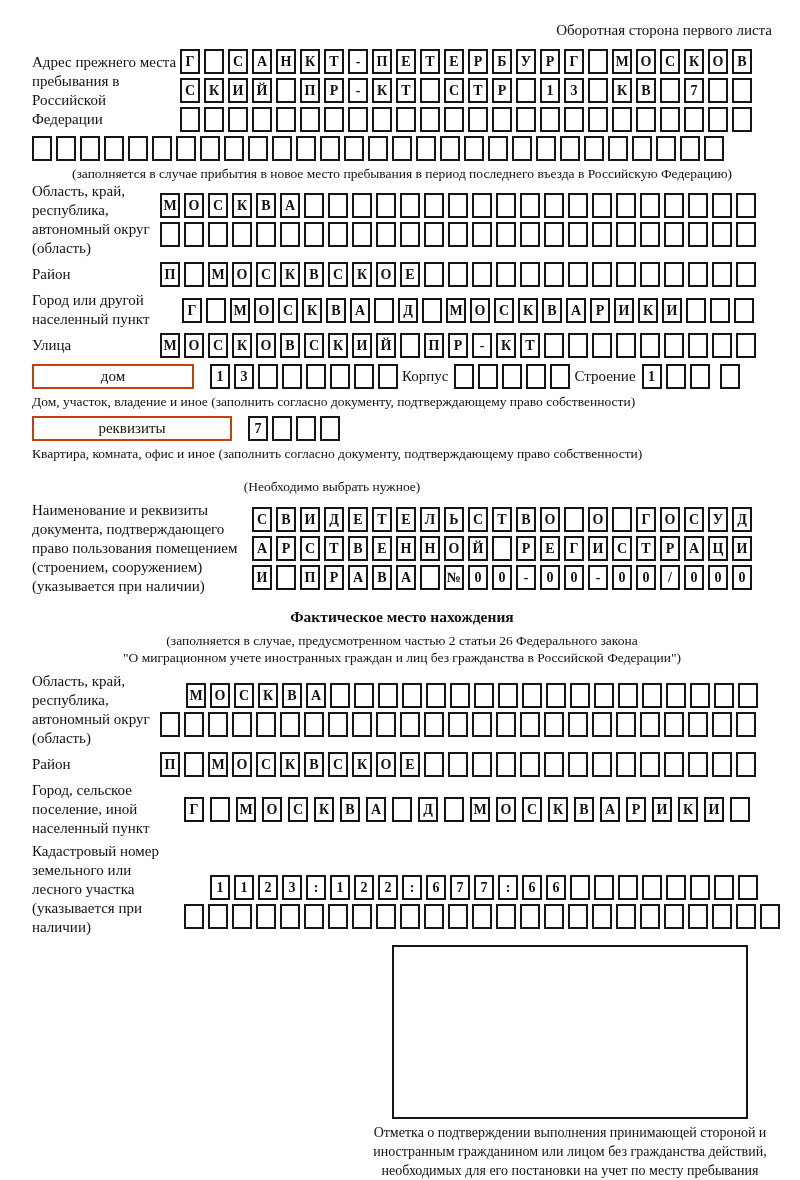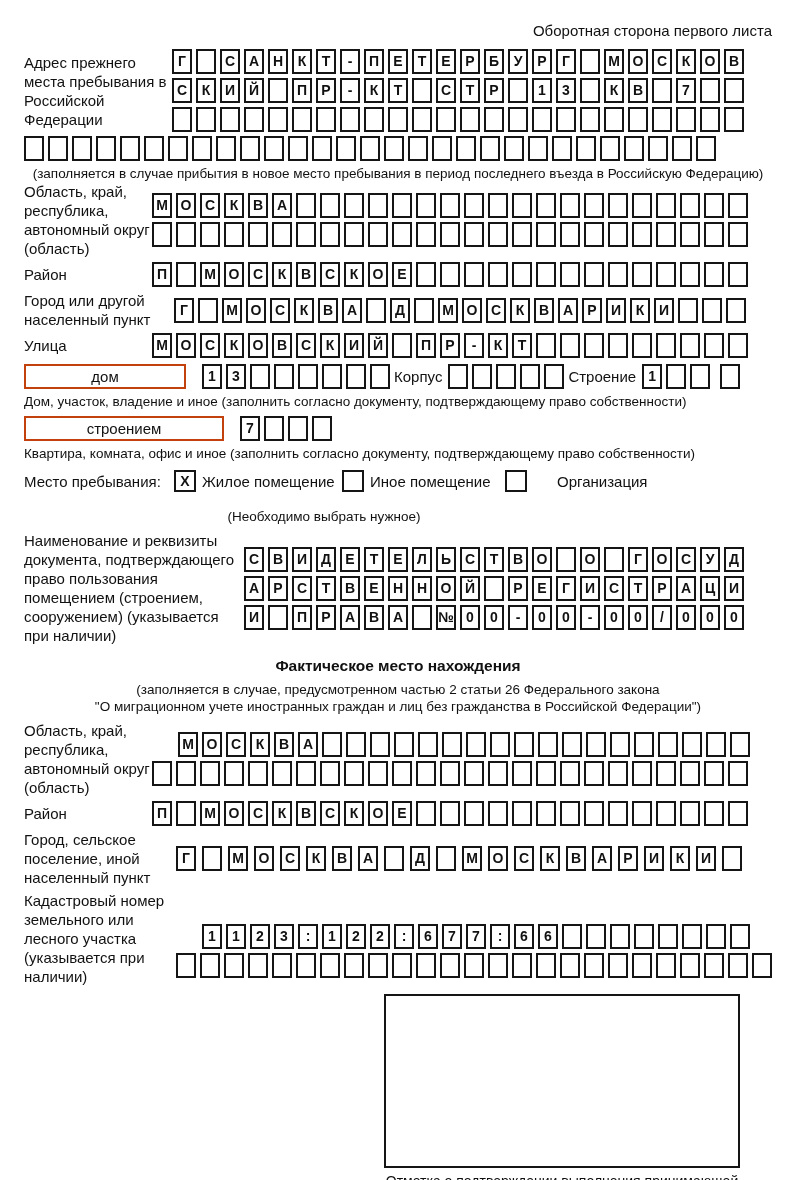--- a/index.html
+++ b/index.html
@@ -1,19 +1,19 @@
 <!DOCTYPE html>
 <html><head>
 <meta charset="utf-8">
 <style>
   html,body{margin:0;padding:0;background:#fff;}
   .page{
     width:800px;height:1180px;box-sizing:border-box;
-    padding:6px 28px 0 24px;
-    font-family:Liberation Sans, sans-serif;
+    padding:6px 28px 0 32px;
+    font-family:Liberation Serif, serif;
     color:#111;background:#fff;overflow:hidden;position:relative;
   }
   .header-note{text-align:right;padding-top:16px;font-size:15px;}
   .frow{display:flex;align-items:center;}
   .lbl{font-size:15px;line-height:19px;flex:0 0 auto;}
   .w148{width:148px;}
   .w128{width:128px;}
   .w220{width:220px;}
   .w150{width:150px;}
   .rows{display:flex;flex-direction:column;}
@@ -355,42 +355,30 @@
         <div class="cell"></div>
       </div>
     <div class="gap6"></div>
     <div class="crow">
         <div class="cell"></div>
       </div>
   </div>
   <div class="cap mt4">Дом, участок, владение и иное (заполнить согласно документу, подтверждающему право собственности)</div>
 
   <div class="frow mt6">
-    <div class="labelbox kv-box">строением</div>
+    <div class="labelbox kv-box">реквизиты</div>
     <div class="crow">
         <div class="cell">7</div>
         <div class="cell"></div>
         <div class="cell"></div>
         <div class="cell"></div>
       </div>
   </div>
   <div class="cap mt4">Квартира, комната, офис и иное (заполнить согласно документу, подтверждающему право собственности)</div>
 
-  <div class="mesto">
-    <div class="lbl w150">Место пребывания:</div>
-    <div class="cb">X</div>
-    <div class="gap6"></div>
-    <div class="lbl" style="width:140px">Жилое помещение</div>
-    <div class="cb"></div>
-    <div class="gap6"></div>
-    <div class="lbl" style="width:135px">Иное помещение</div>
-    <div class="cb"></div>
-    <div class="gap6"></div>
-    <div class="lbl" style="width:120px;margin-left:24px">Организация</div>
-  </div>
   <div class="cap hint">(Необходимо выбрать нужное)</div>
 
   <div class="frow mt6">
     <div class="lbl w220">Наименование и реквизиты документа, подтверждающего право пользования помещением (строением, сооружением) (указывается при наличии)</div>
     <div class="rows">
       <div class="crow">
           <div class="cell">С</div>
           <div class="cell">В</div>
           <div class="cell">И</div>
           <div class="cell">Д</div>

